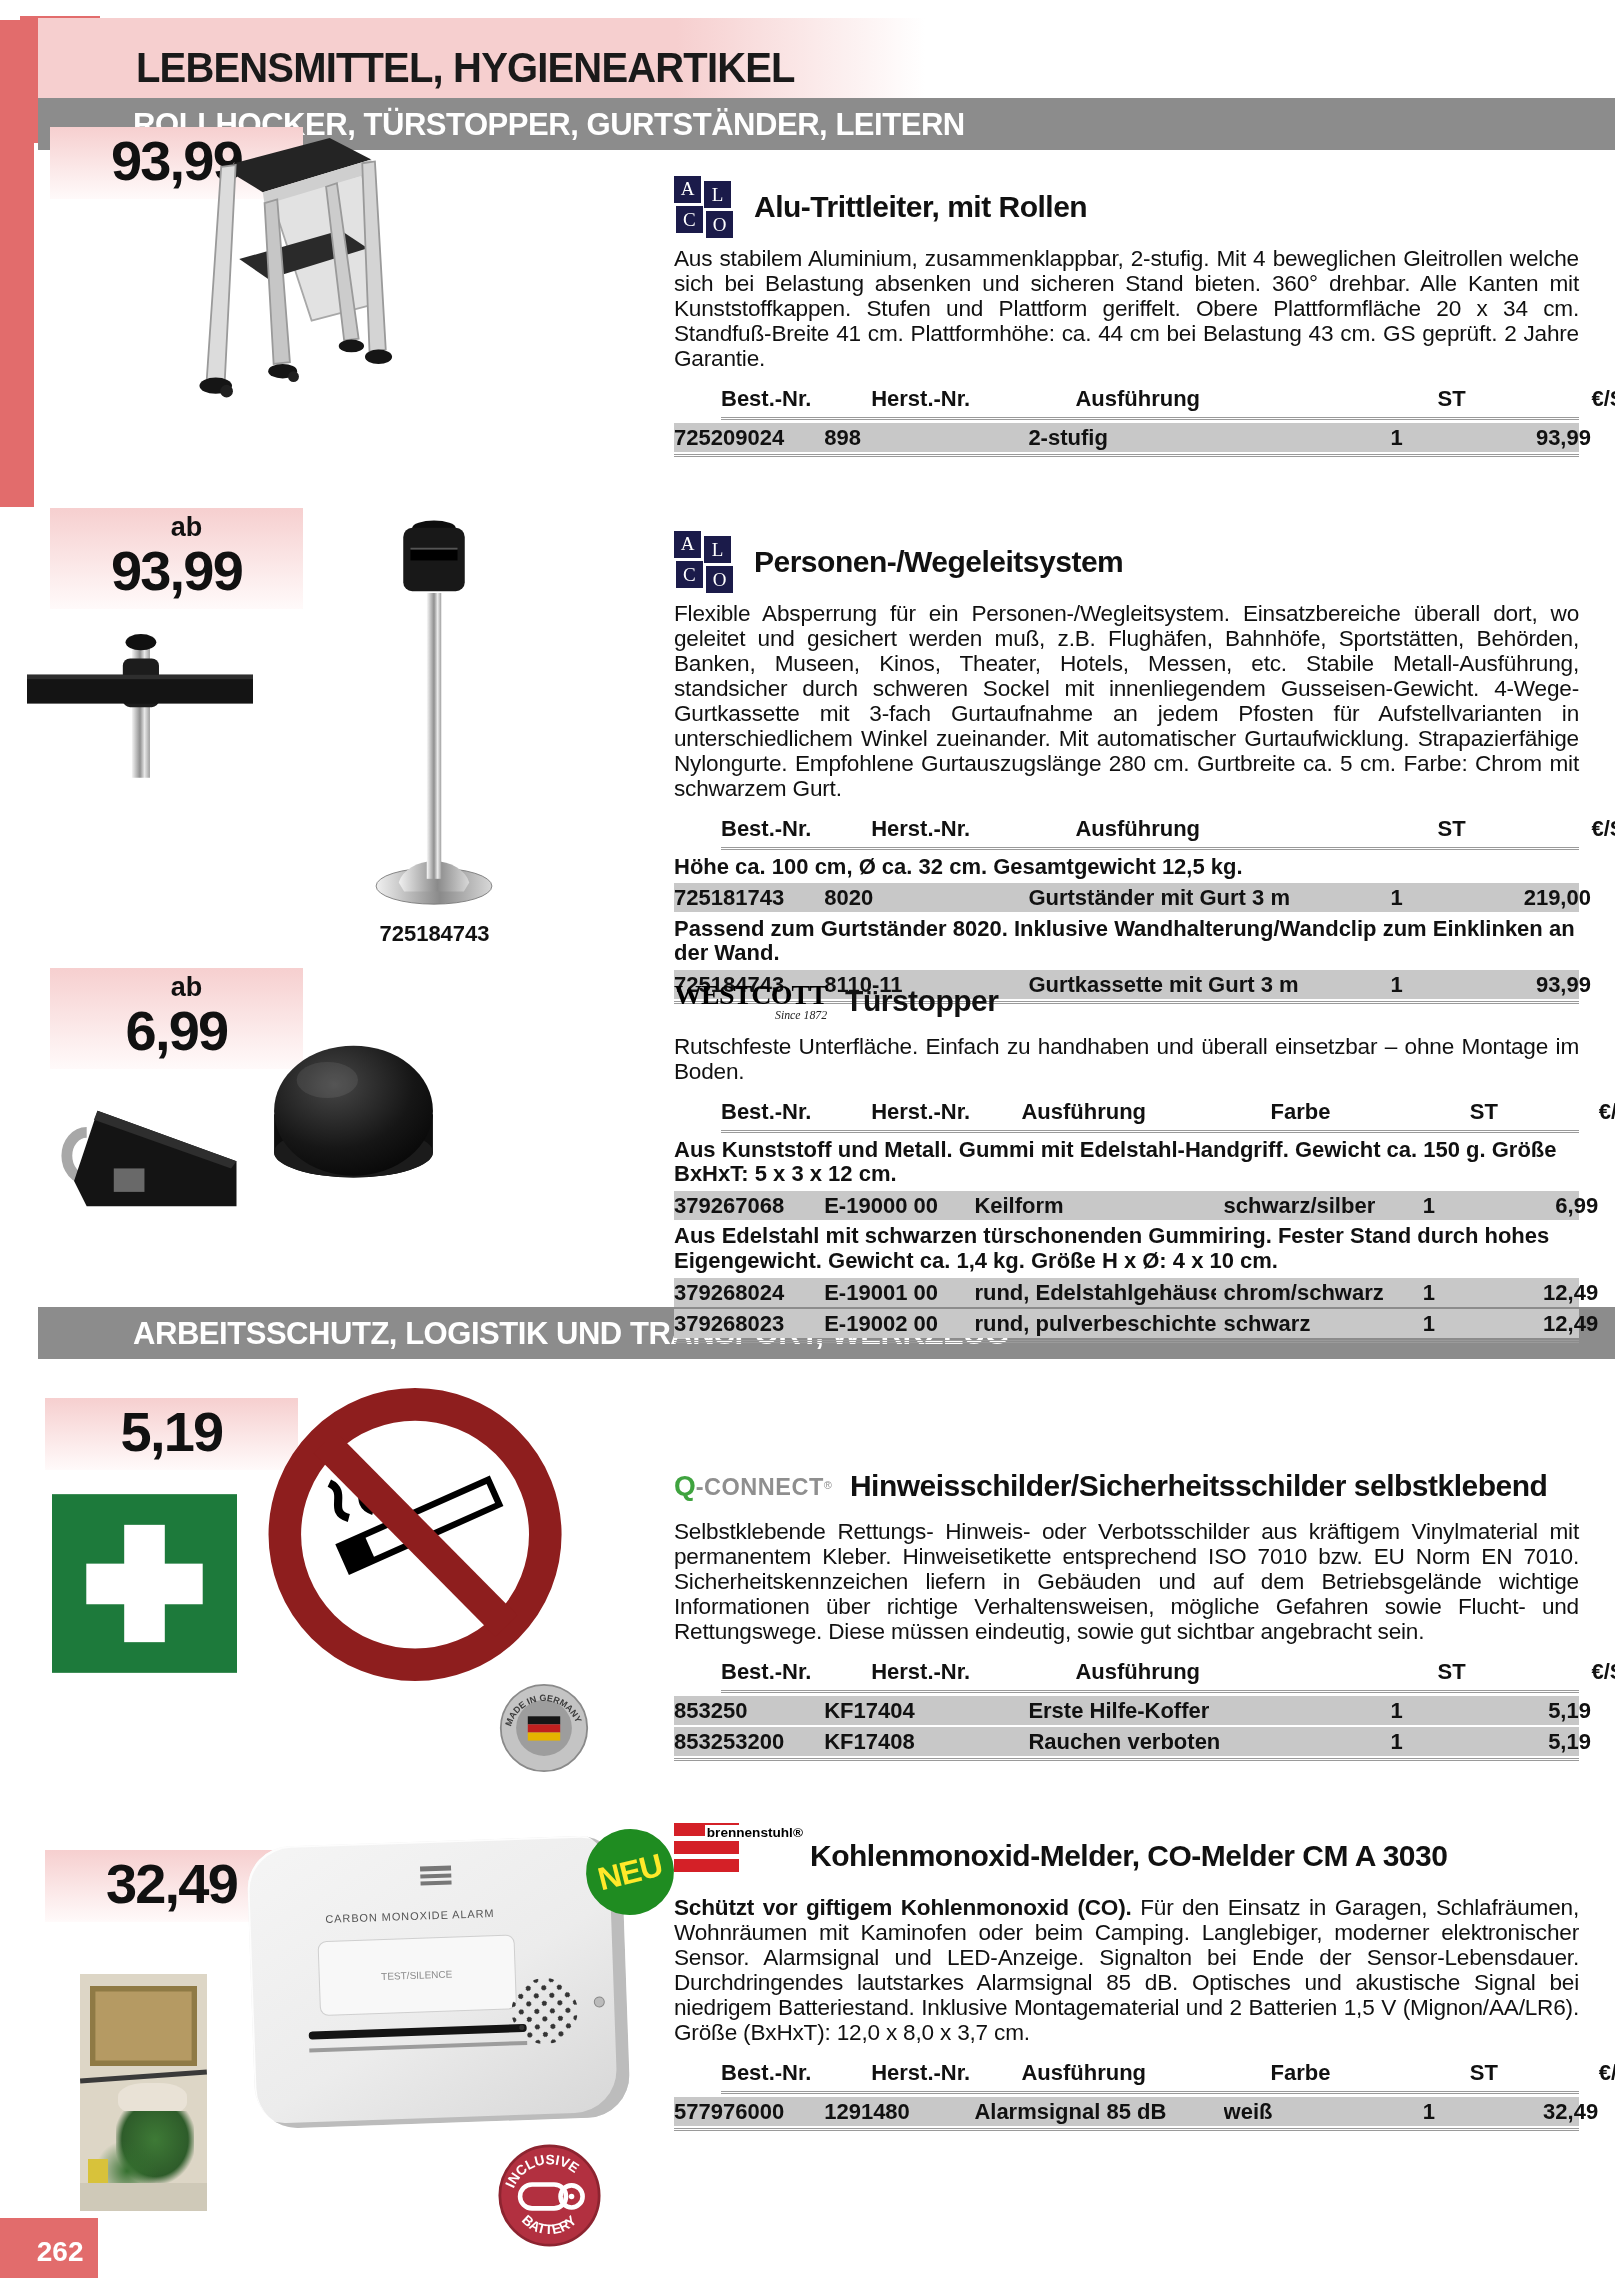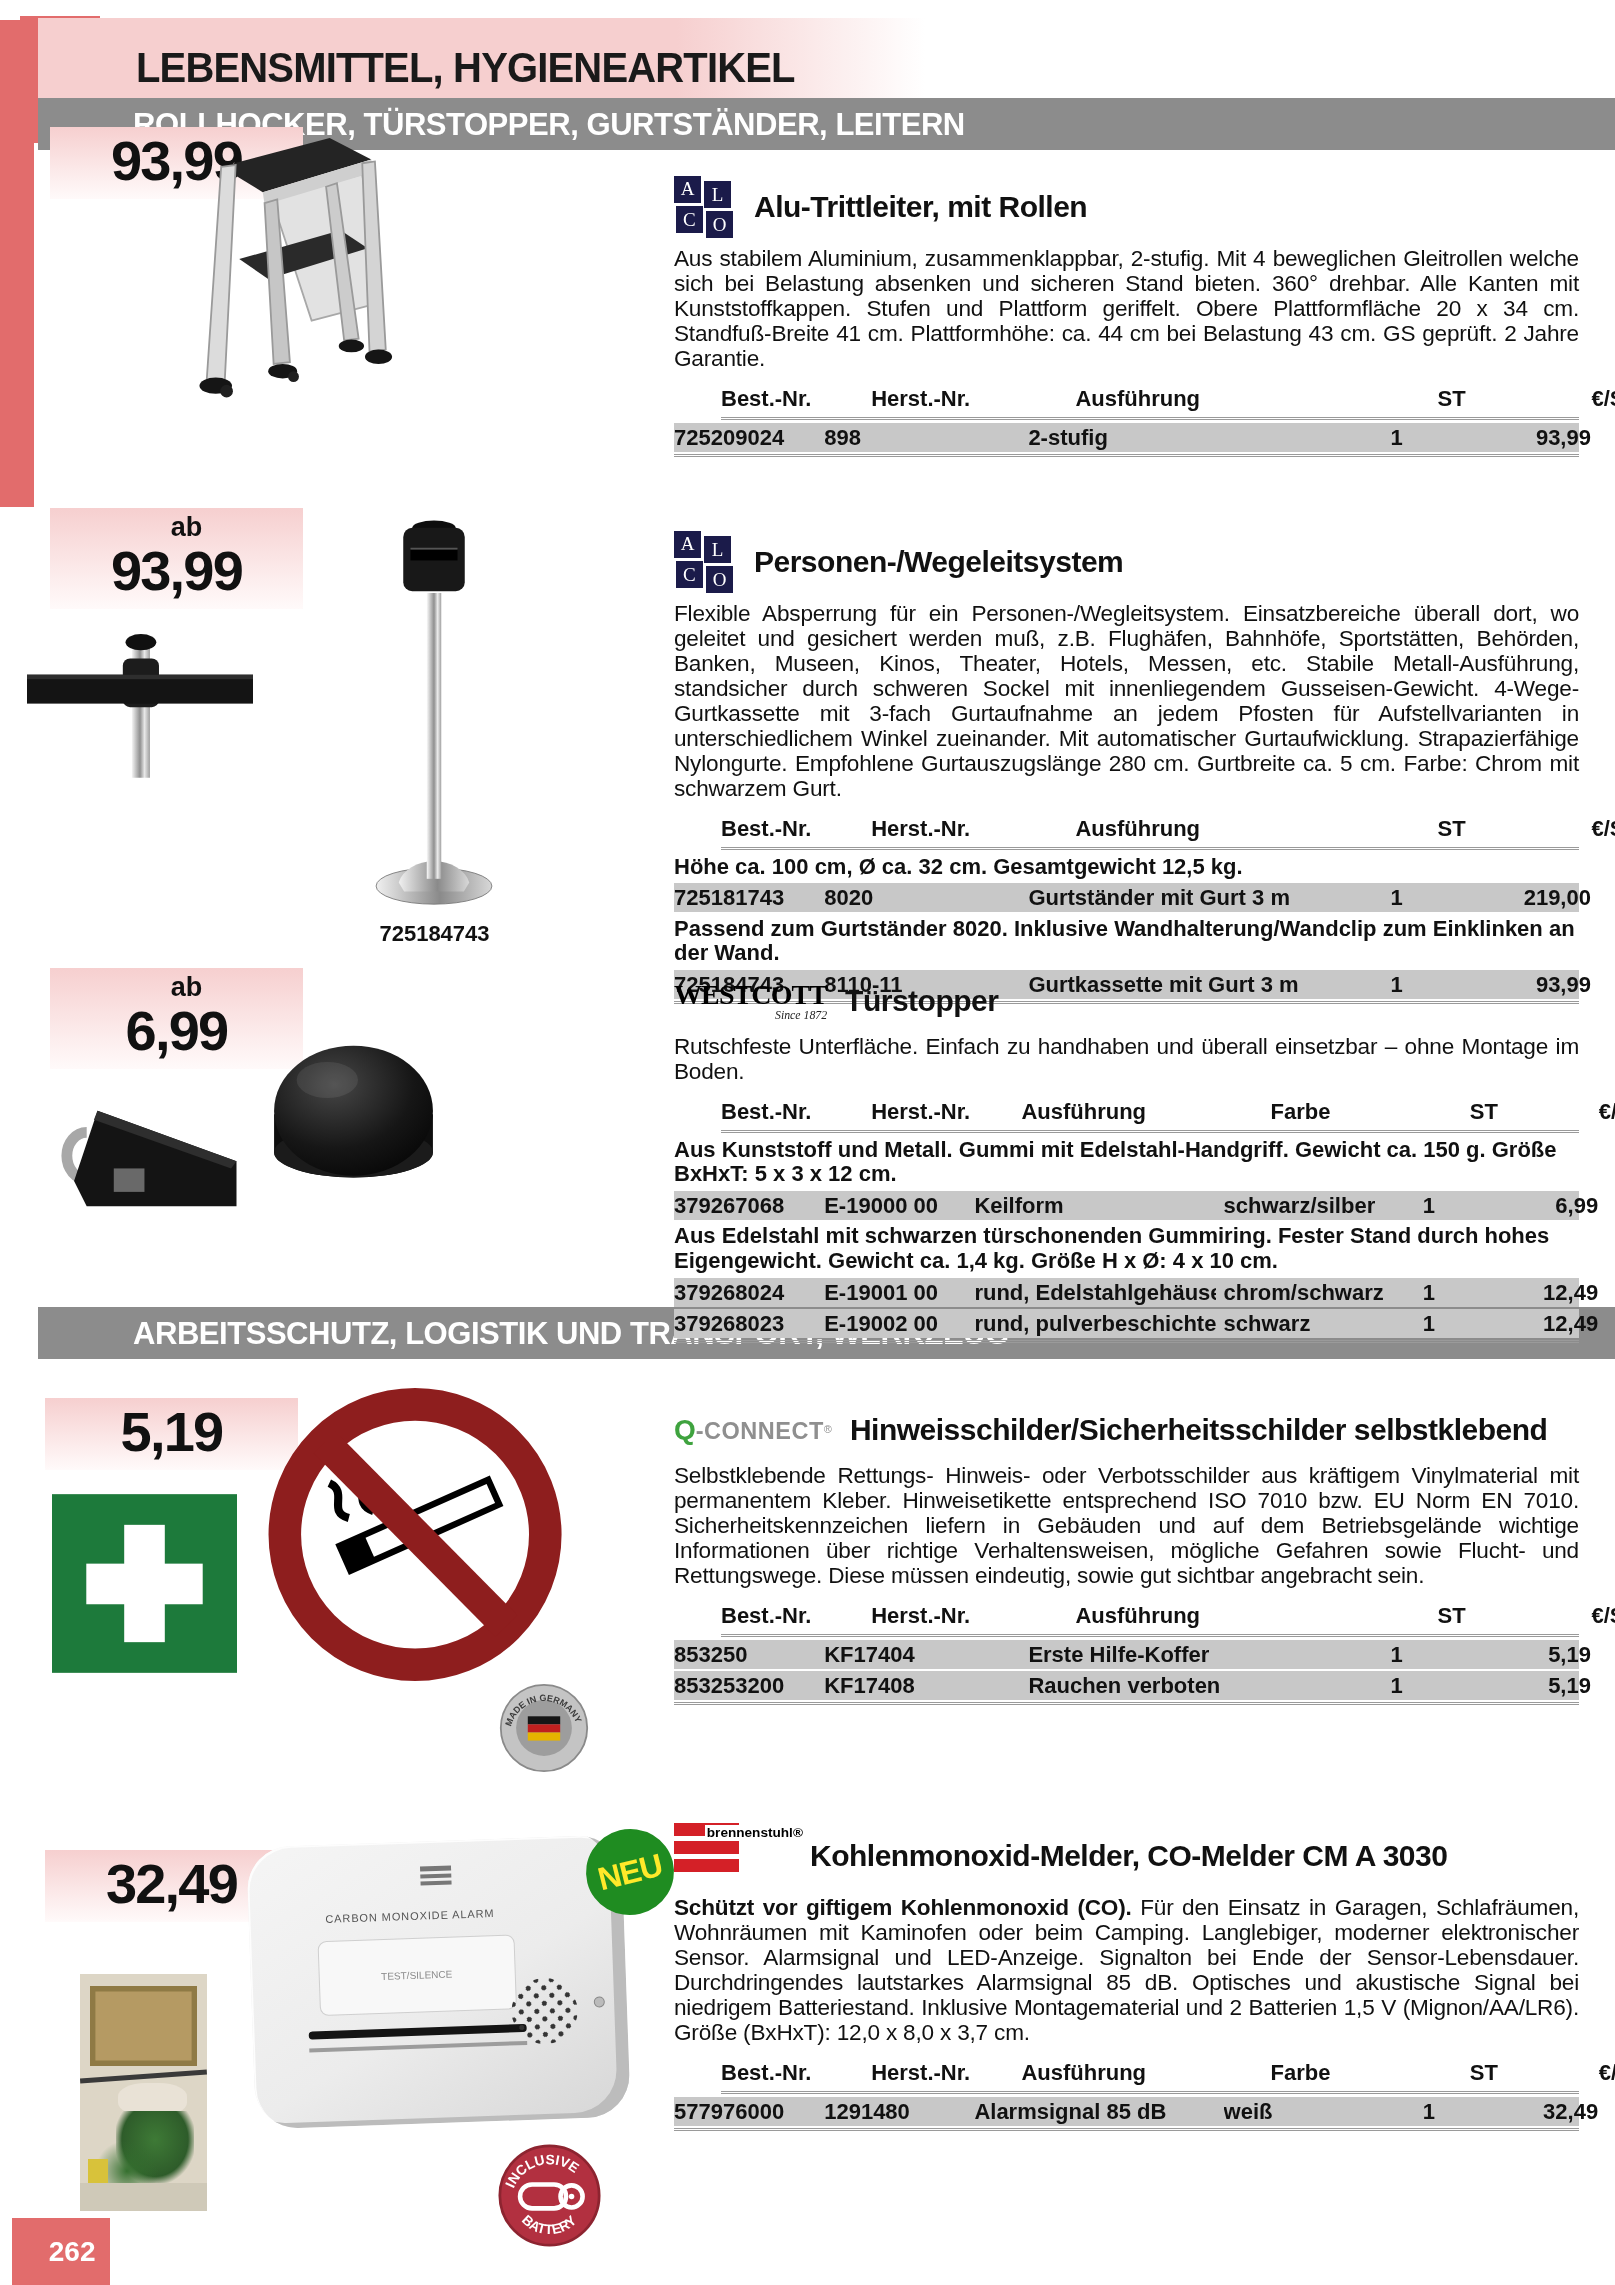--- a/index.html
+++ b/index.html
@@ -81,21 +81,21 @@
   
   .room{position:absolute;background:#ddd6c6;overflow:hidden;}
   .room .frame{position:absolute;left:8%;top:5%;width:84%;height:34%;background:#b59a63;box-shadow:inset 0 0 0 5.4px #8f7a45;}
   .room .rail{position:absolute;left:0;top:42%;width:100%;height:5.4px;background:#3a3a3a;transform:rotate(-4deg);}
   .room .hand{position:absolute;left:30%;top:46%;width:54%;height:14%;background:#e9e2d6;border-radius:40%;}
   .room .plant1{position:absolute;left:28%;top:58%;width:62%;height:30%;background:radial-gradient(ellipse at 50% 40%,#3e7a36 0%,#2e5c2a 60%,transparent 75%);}
   .room .plant2{position:absolute;left:12%;top:70%;width:50%;height:26%;background:radial-gradient(ellipse at 50% 50%,#35702f 0%,transparent 70%);}
   .room .item{position:absolute;left:6%;top:78%;width:16%;height:14%;background:#d8c23a;}
   .room .floor{position:absolute;left:0;top:88%;width:100%;height:12%;background:#cfc9b8;}
   
-  .page-num-box{position:absolute;left:12px;top:2218px;width:98px;height:67px;background:var(--accent,#e26c6c);}
+  .page-num-box{position:absolute;left:0;top:2218px;width:98px;height:60px;background:var(--accent,#e26c6c);}
   .page-num-box span{display:block;text-align:right;padding-right:14.5px;line-height:67px;color:#fff;font-weight:bold;font-size:28px;}
 </style>
 </head>
 <body>
 
 <div class="page">
 
   <div class="red-strip"></div>
   <div class="chapter-tab">3</div>
   <div class="pink-banner"></div>
@@ -393,21 +393,21 @@
           <span>379268023</span>
           <span>E-19002 00</span>
           <span>rund, pulverbeschichtet</span>
           <span>schwarz</span>
           <span>1</span>
           <span>12,49</span>
         </div>
       </div>
   </section>
 
-  <section class="product cols5" style="top:1404px;">
+  <section class="product cols5" style="top:1460px;">
     <div class="prod-head">
       <div class="qconnect">
         <span class="qc-q">Q</span><span class="qc-rest">-CONNECT</span><sup class="qc-reg">®</sup>
       </div>
       <h2 class="prod-title">Hinweisschilder/Sicherheitsschilder selbstklebend</h2>
     </div>
     <p class="prod-desc"><span>Selbstklebende Rettungs- Hinweis- oder Verbotsschilder aus kräftigem Vinylmaterial mit permanentem Kleber. Hinweisetikette entsprechend ISO 7010 bzw. EU Norm EN 7010. Sicherheitskennzeichen liefern in Gebäuden und auf dem Betriebsgelände wichtige Informationen über richtige Verhaltensweisen, mögliche Gefahren sowie Flucht- und Rettungswege. Diese müssen eindeutig, sowie gut sichtbar angebracht sein.</span></p>
     <div class="ptable">
         <div class="thead trow">
           <span>Best.-Nr.</span>

